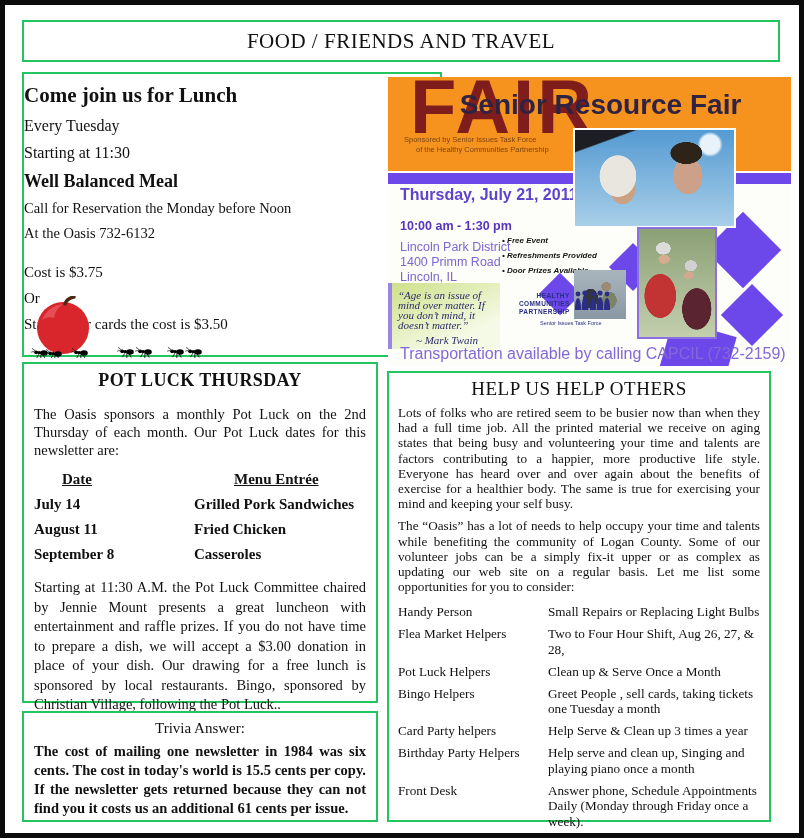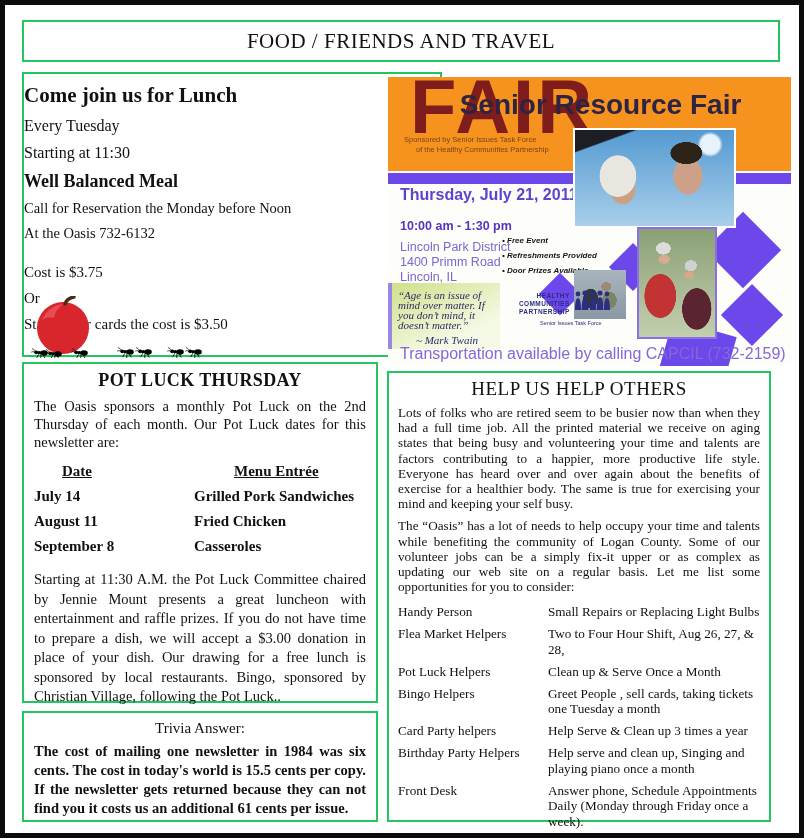--- a/index.html
+++ b/index.html
@@ -76,21 +76,21 @@
   .fl-logo{position:absolute;left:131px;top:212px;z-index:7;display:flex;align-items:flex-start;}
   .fl-logo-text{font-size:6.5px;line-height:8px;color:#2b2e83;text-transform:uppercase;
     letter-spacing:.4px;text-align:right;font-weight:bold;margin-top:3px;}
   .fl-logo-glyph{margin-left:3px;}
   .fl-logo-sub{position:absolute;left:152px;top:243px;font-size:5.5px;color:#2b2e83;z-index:7;}
   .fl-transport{position:absolute;left:12px;top:268px;font-size:16px;color:#8468d8;z-index:7;}
 
   
   .potluck-box{left:22px;top:362px;width:356px;height:341px;padding:0 10px;}
   .pl-title{margin-top:6px;text-align:center;font-size:18px;font-weight:bold;letter-spacing:.4px;}
-  .pl-intro{margin-top:6px;font-size:14.5px;line-height:18px;text-align:justify;}
+  .pl-intro{margin-top:14px;font-size:14.5px;line-height:18px;text-align:justify;}
   .pl-table{margin-top:8px;display:grid;grid-template-columns:160px 1fr;row-gap:1px;font-size:15px;font-weight:bold;line-height:24px;}
   .pl-th{text-decoration:underline;}
   .pl-th.date{justify-self:start;margin-left:28px;}
   .pl-th.menu{justify-self:start;margin-left:40px;}
   .pl-menu{margin-left:0;}
   .pl-body{margin-top:12px;font-size:14.5px;line-height:19.5px;text-align:justify;}
   .pl-closing{margin-top:9px;text-align:center;font-size:15.5px;font-weight:bold;}
 
   
   .trivia-box{left:22px;top:711px;width:356px;height:111px;padding:0 10px;}

